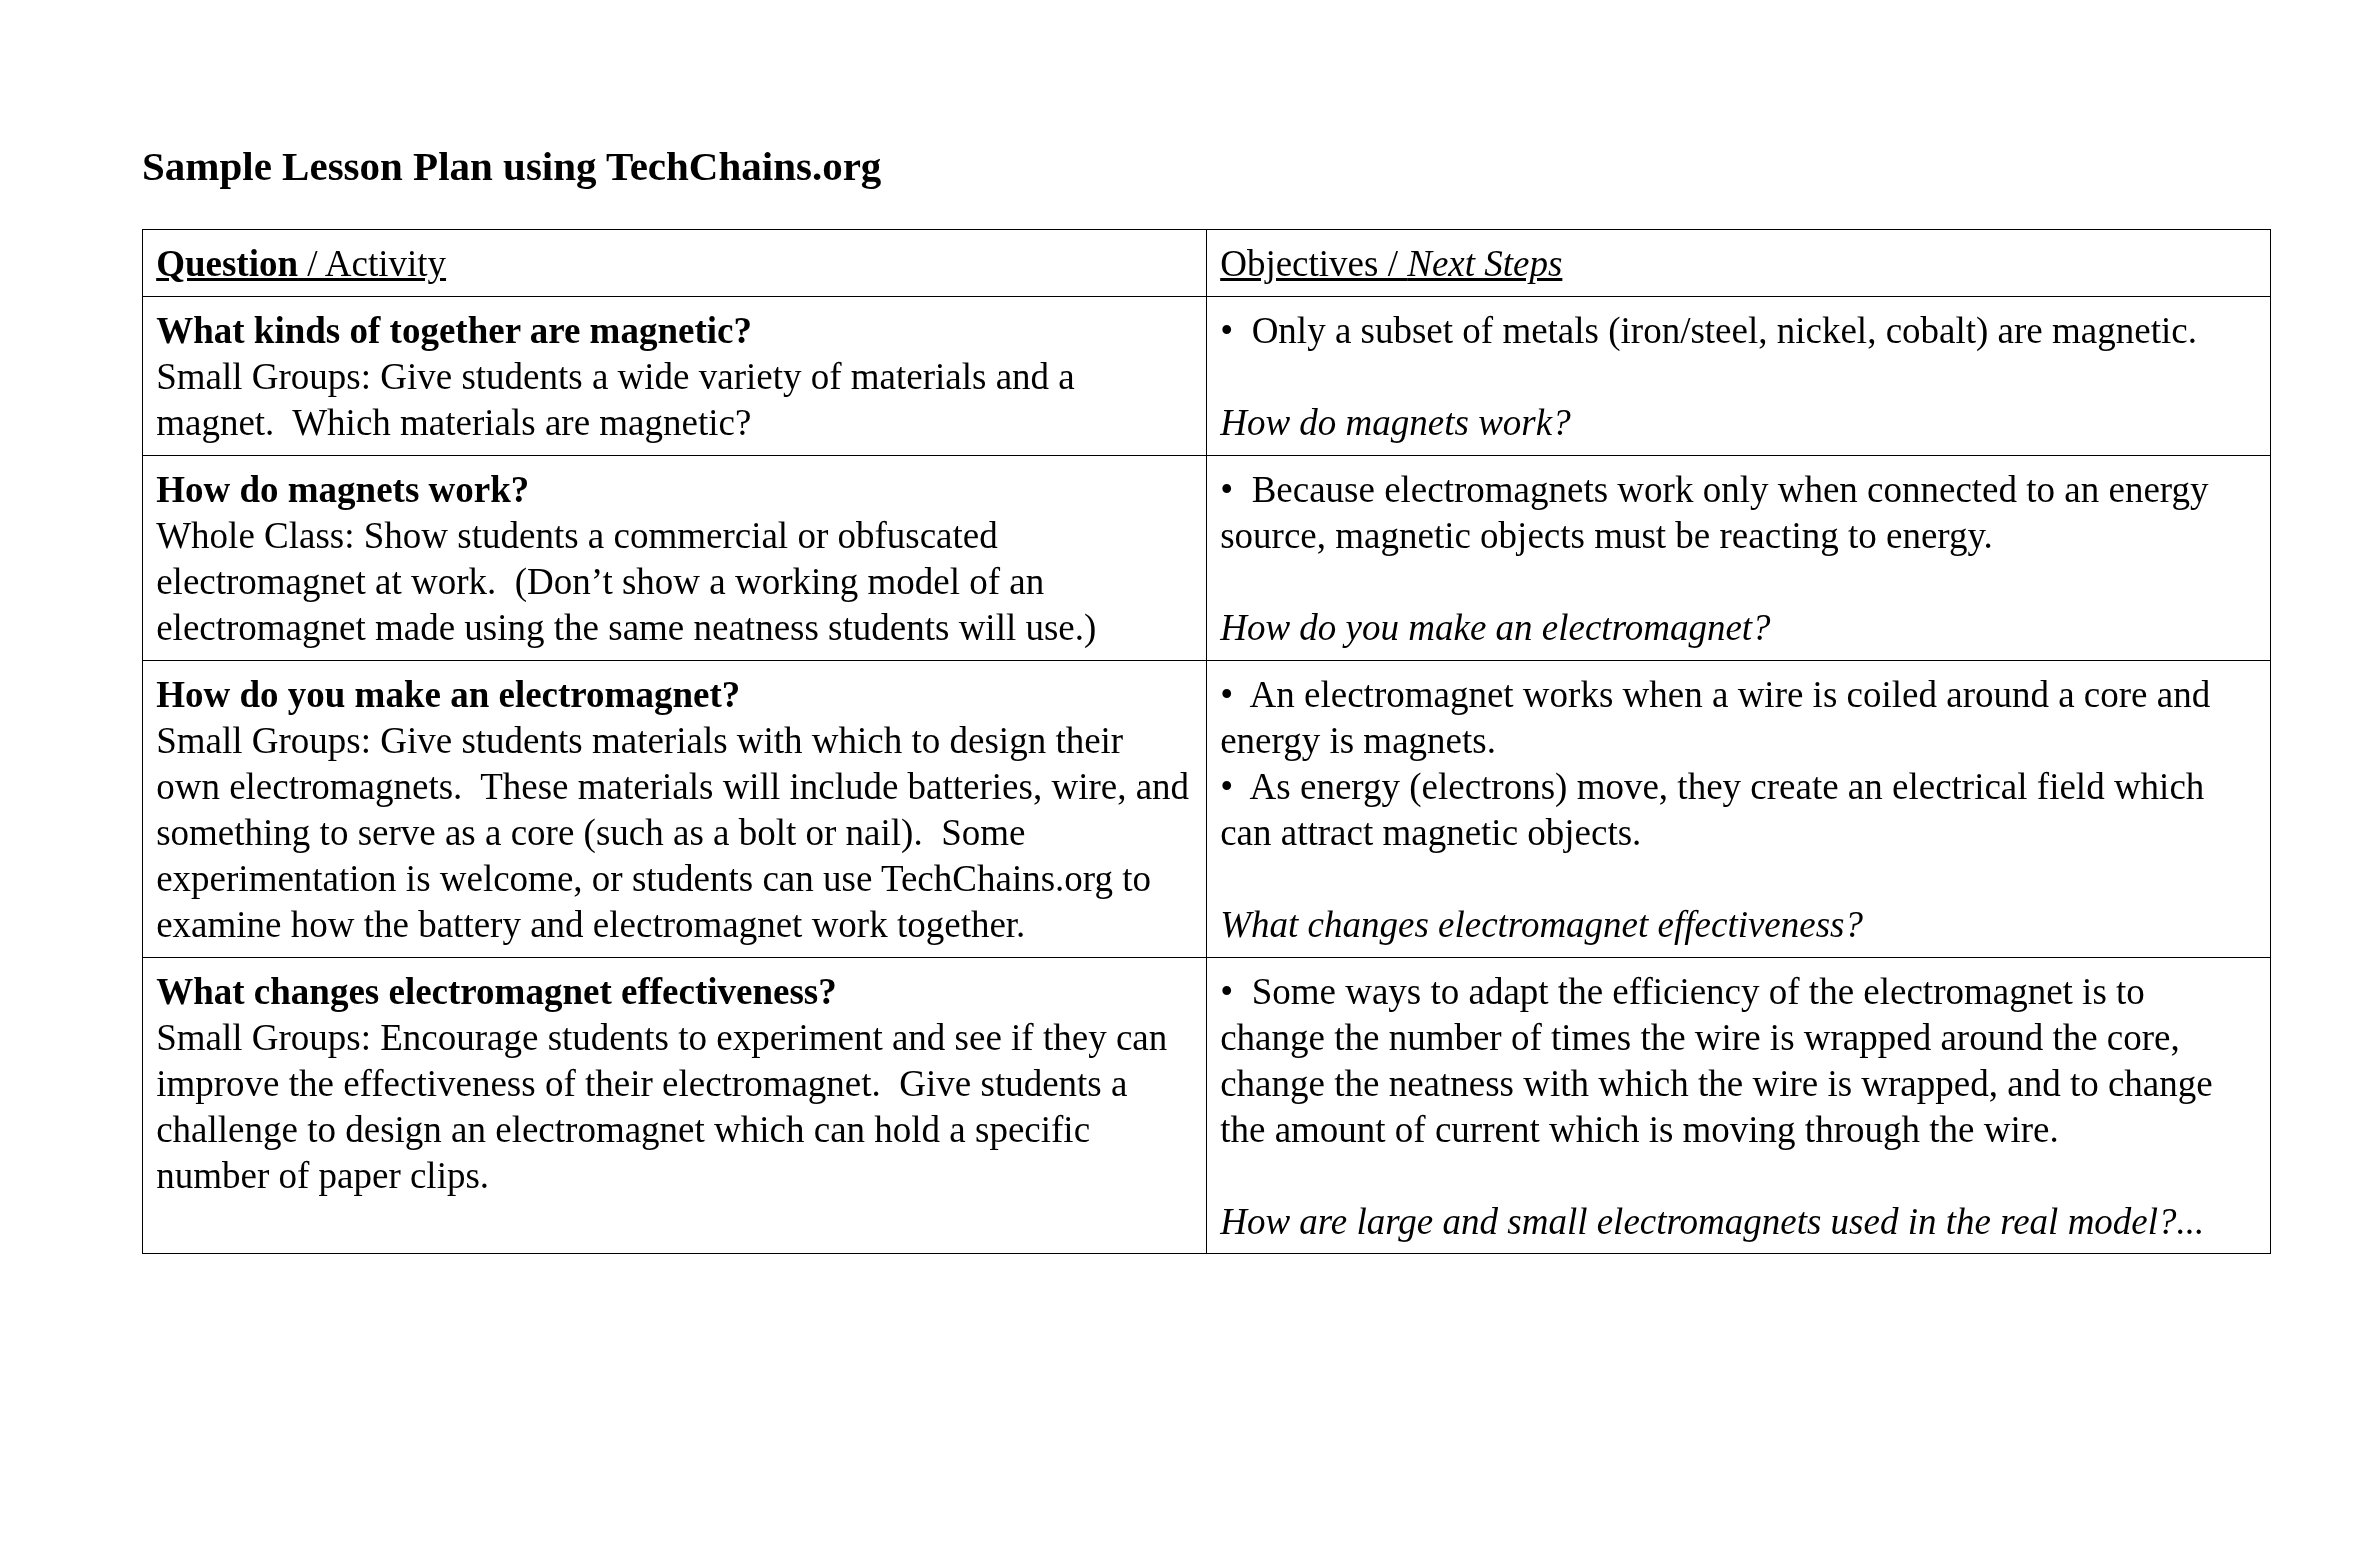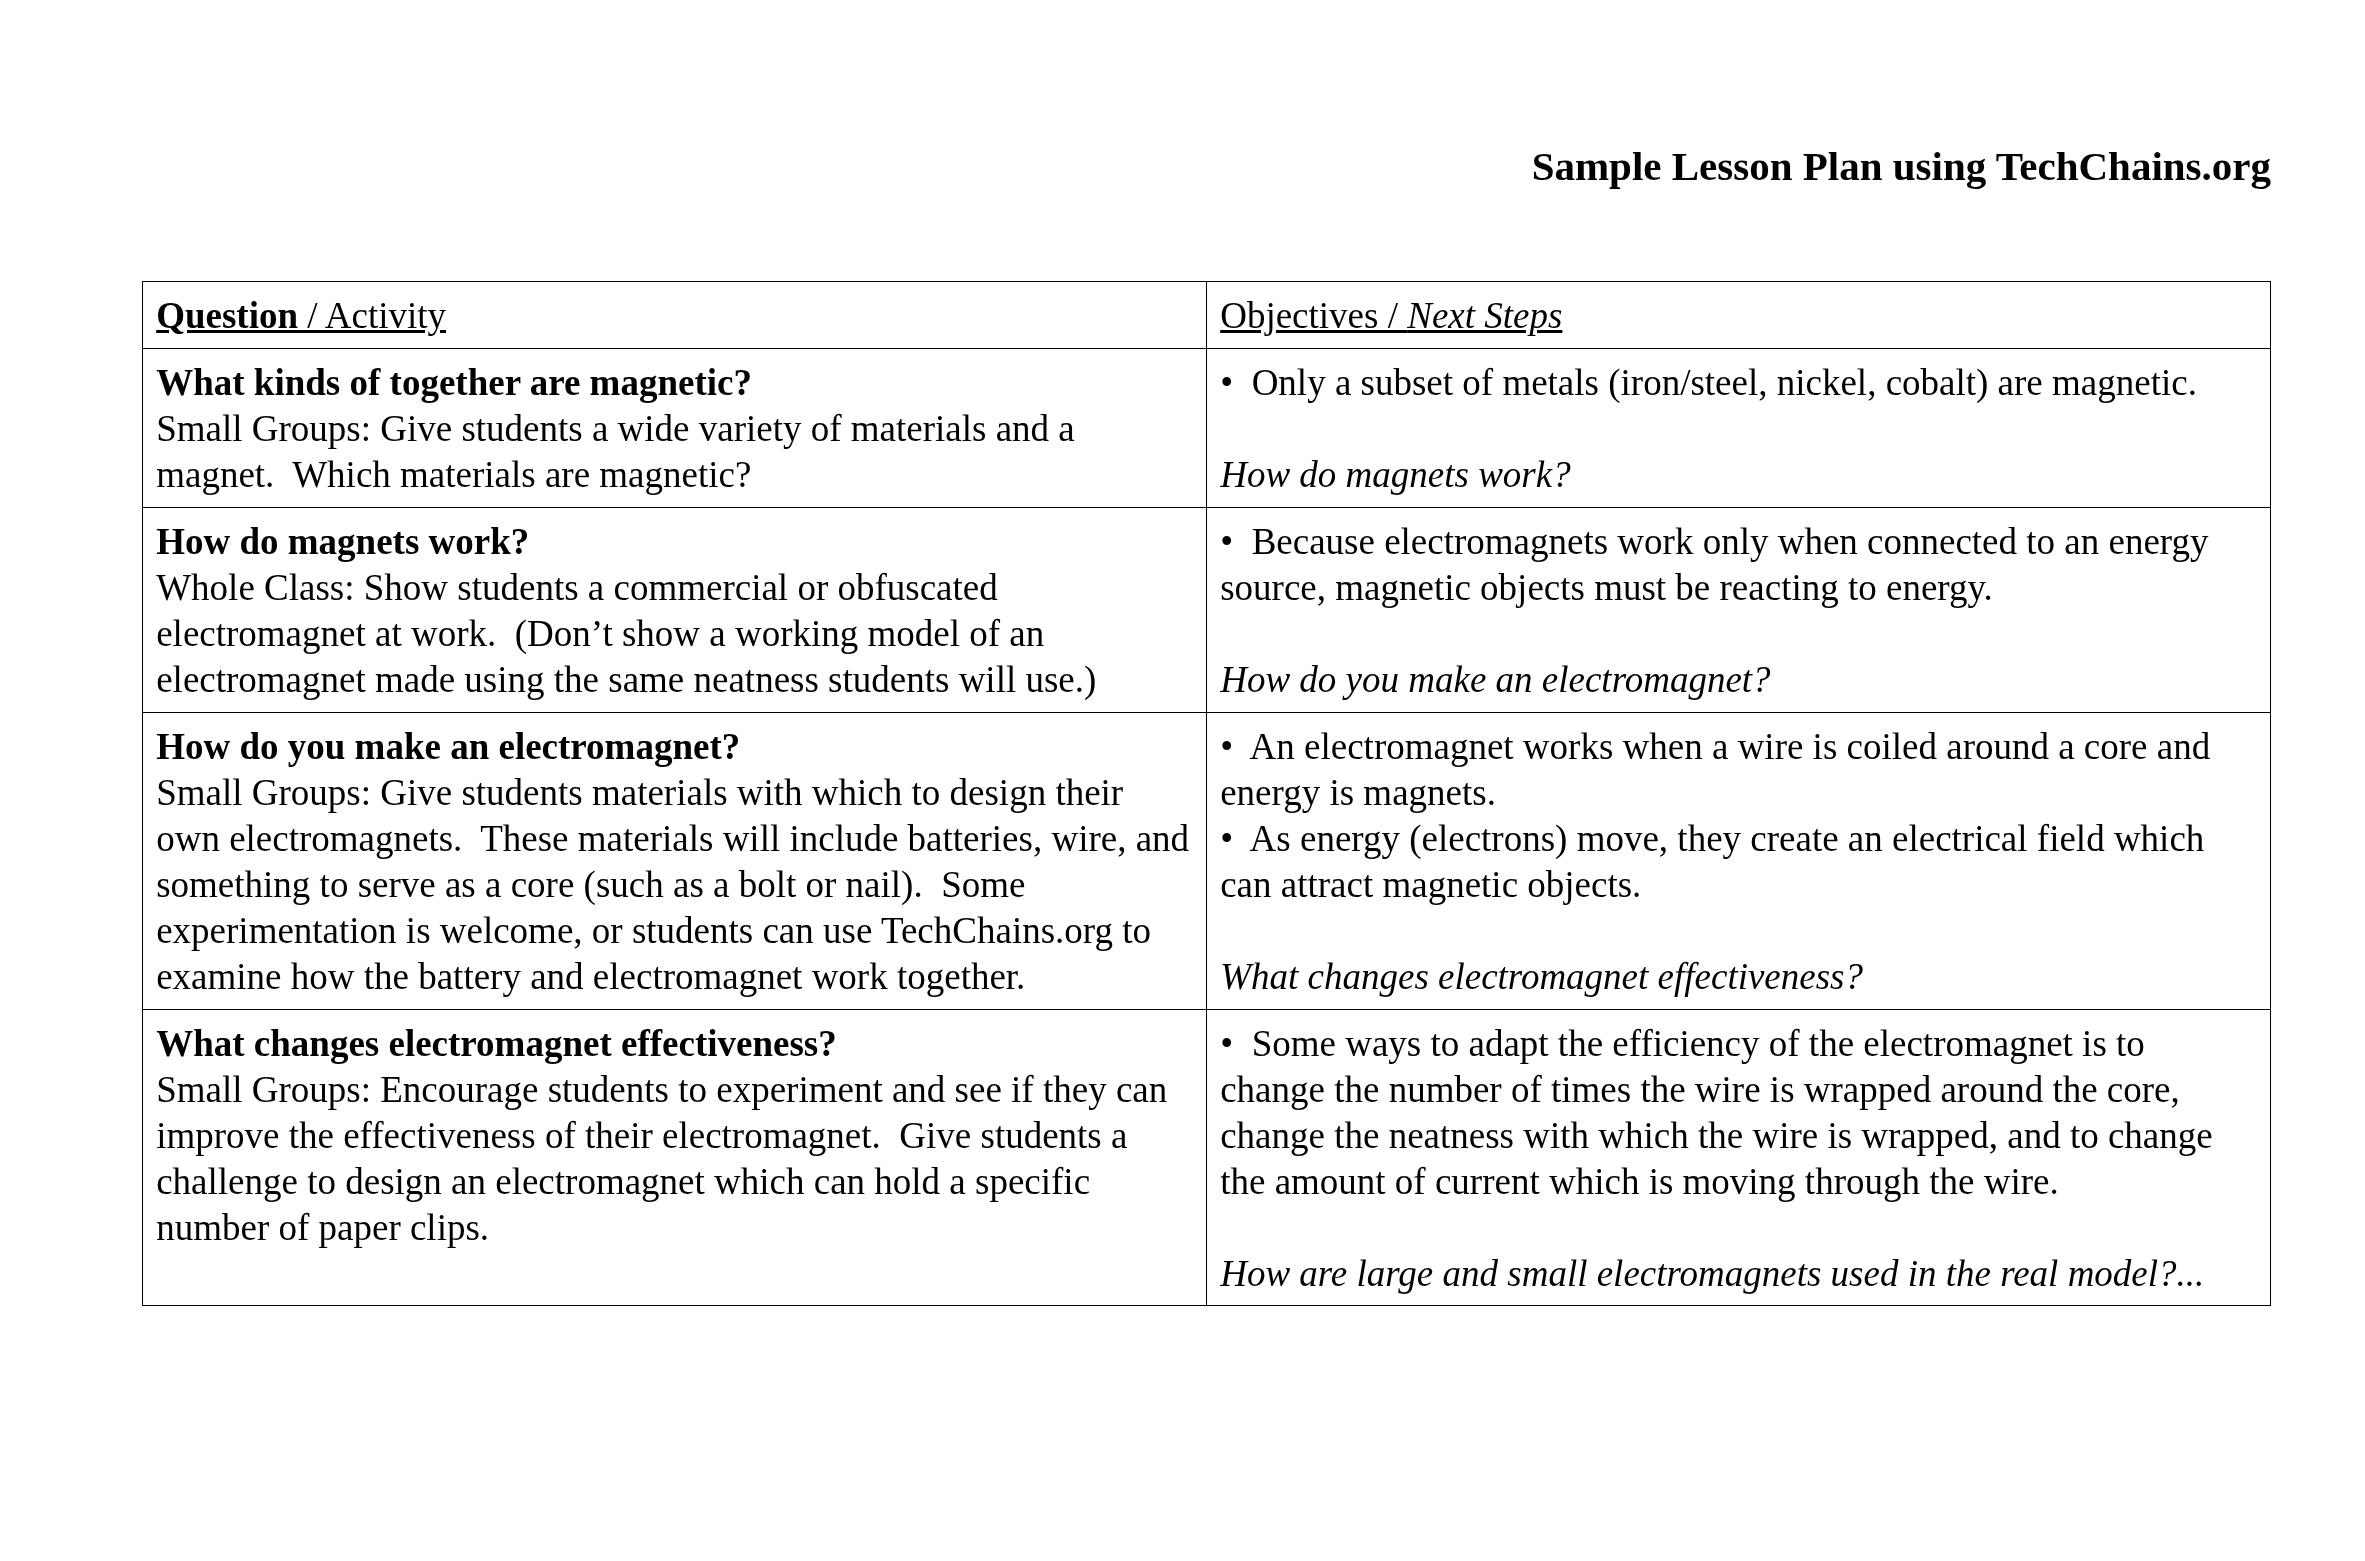--- a/index.html
+++ b/index.html
@@ -16,32 +16,32 @@
     position: absolute;
     left: 142px;
     top: 0;
     width: 2129px;
   }
   .title {
     margin: 142px 0 0 0;
     font-size: 41px;
     line-height: 49px;
     font-weight: bold;
-    text-align: right;
+    text-align: left;
   }
   .standards {
     margin: 26px 0 0 0;
     font-size: 37px;
     line-height: 46px;
     white-space: pre-wrap;
   }
   .standards .lbl { font-weight: bold; }
   .standards .it  { font-style: italic; }
   table.lesson {
-    margin-top: 90px;
+    margin-top: 38px;
     width: 100%;
     border-collapse: collapse;
     table-layout: fixed;
   }
   table.lesson th, table.lesson td {
     border: 0.9px solid #000000;
     vertical-align: top;
     text-align: left;
     font-size: 37px;
     line-height: 46px;

